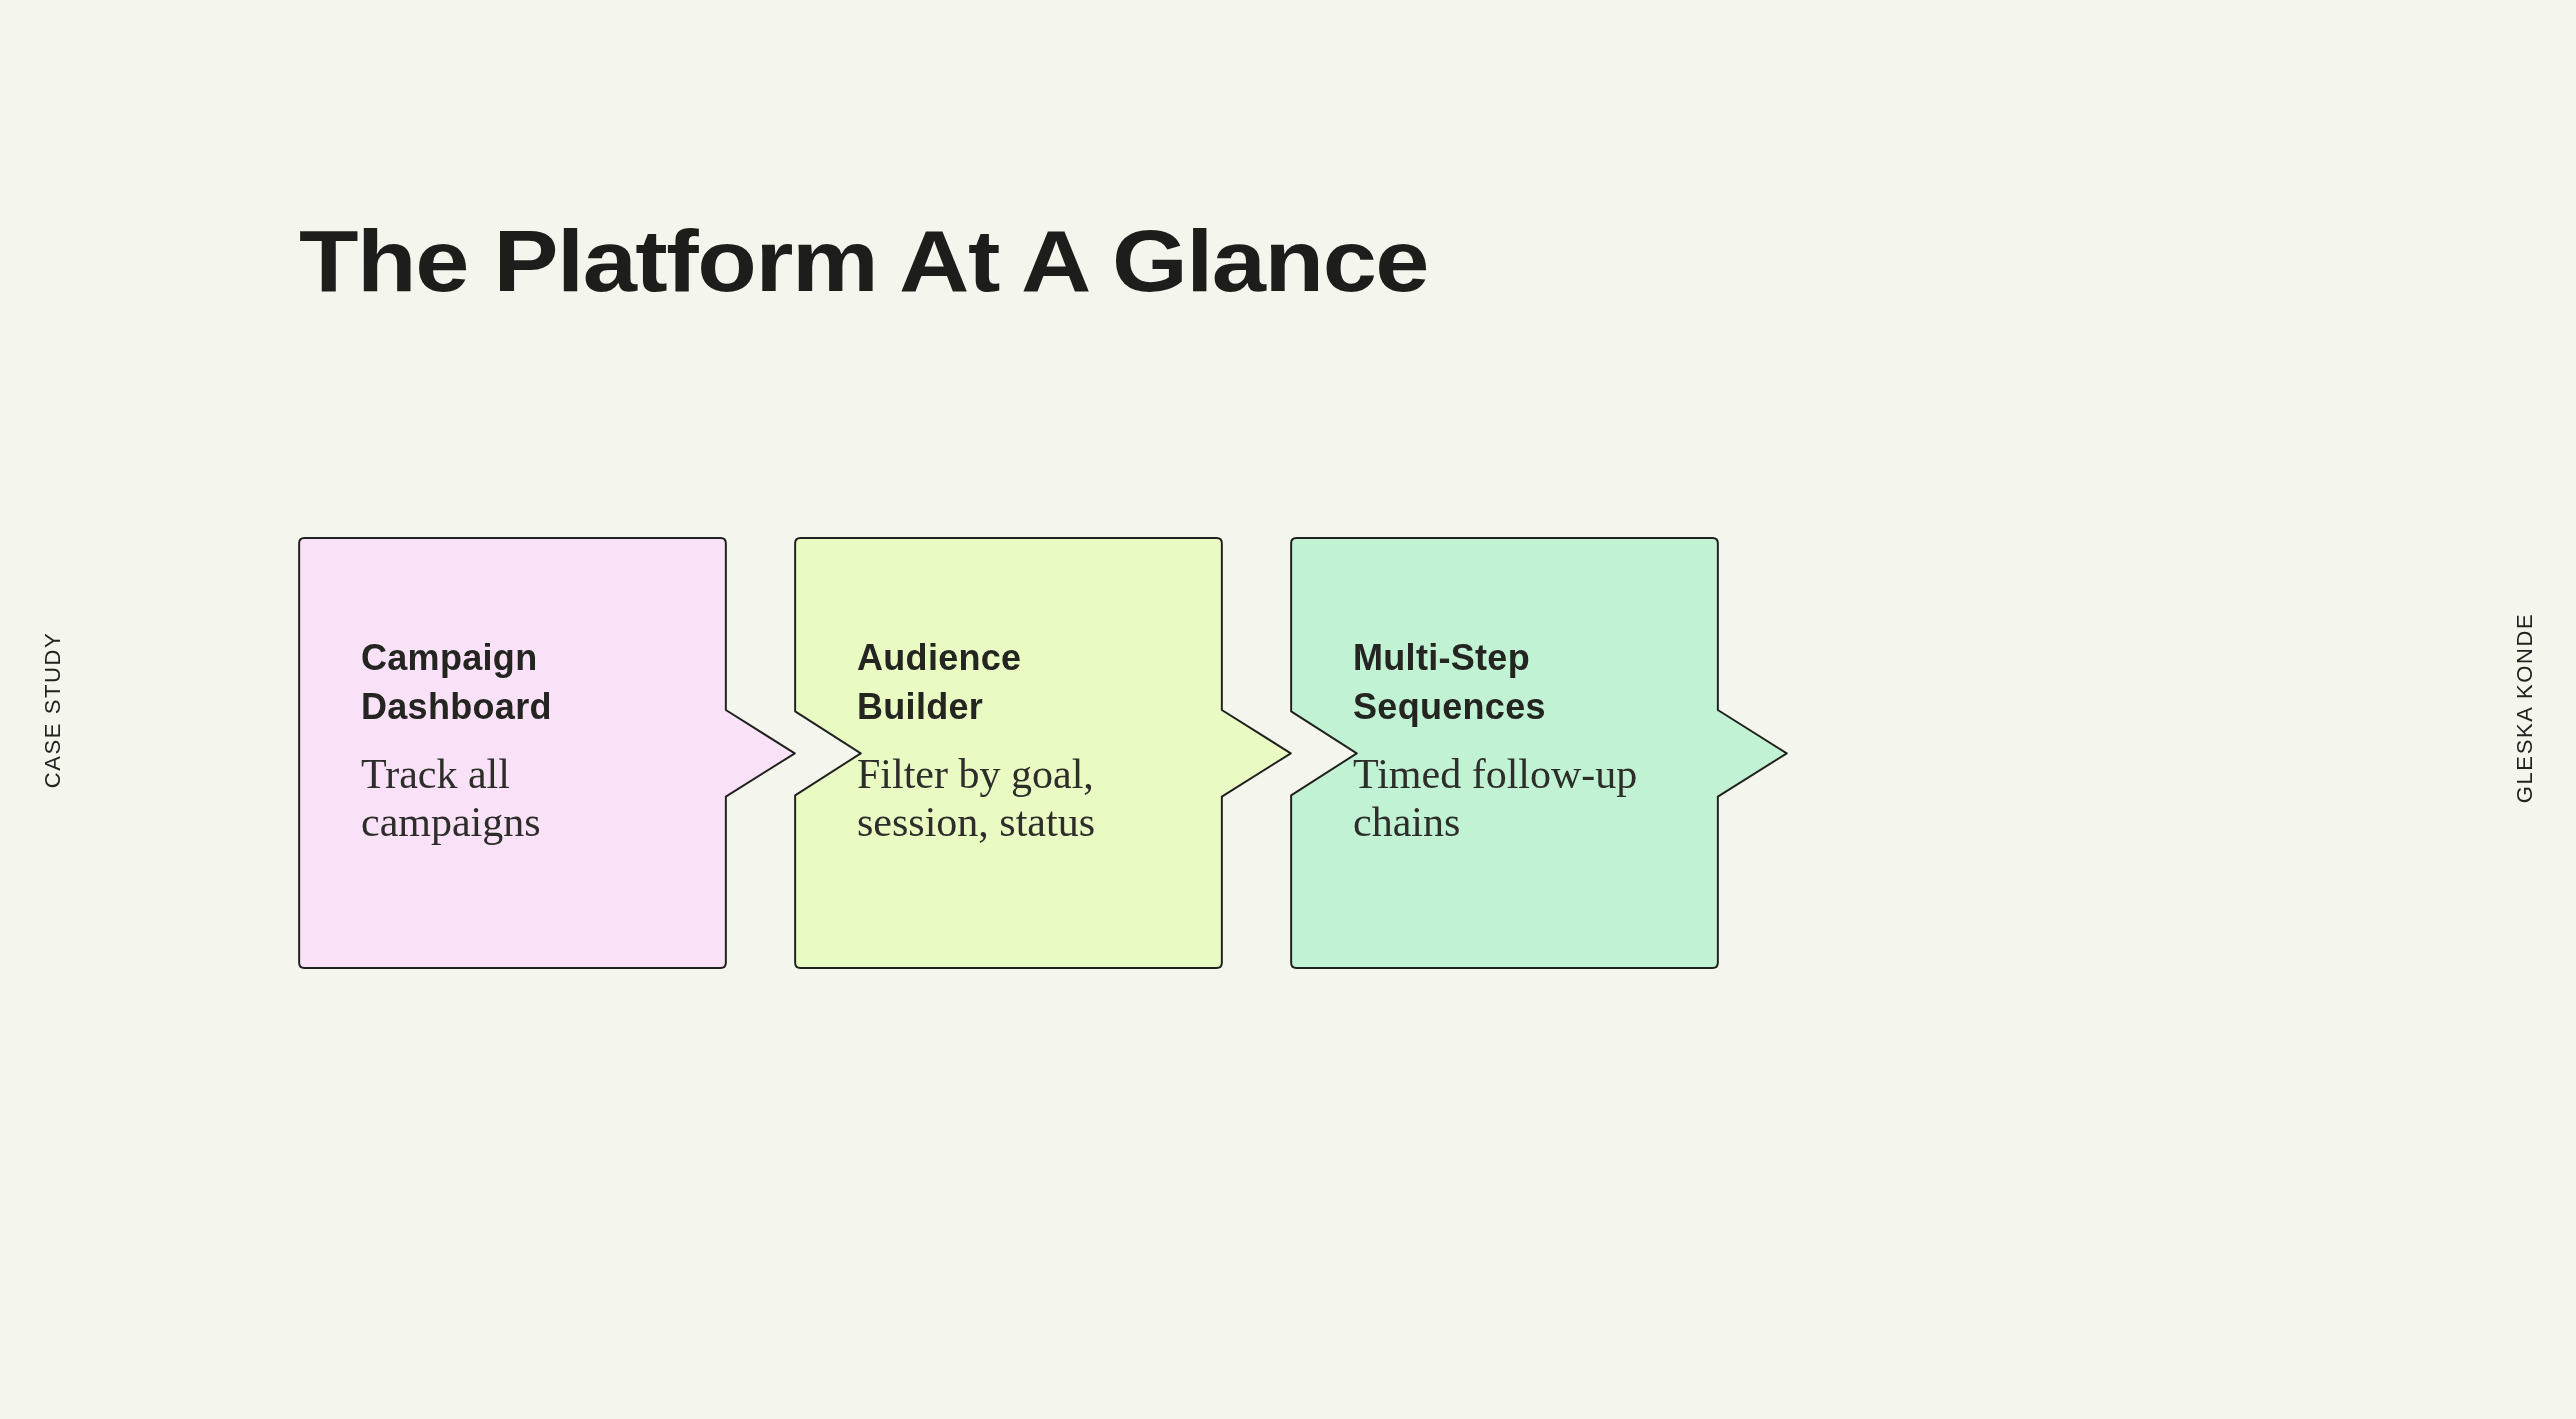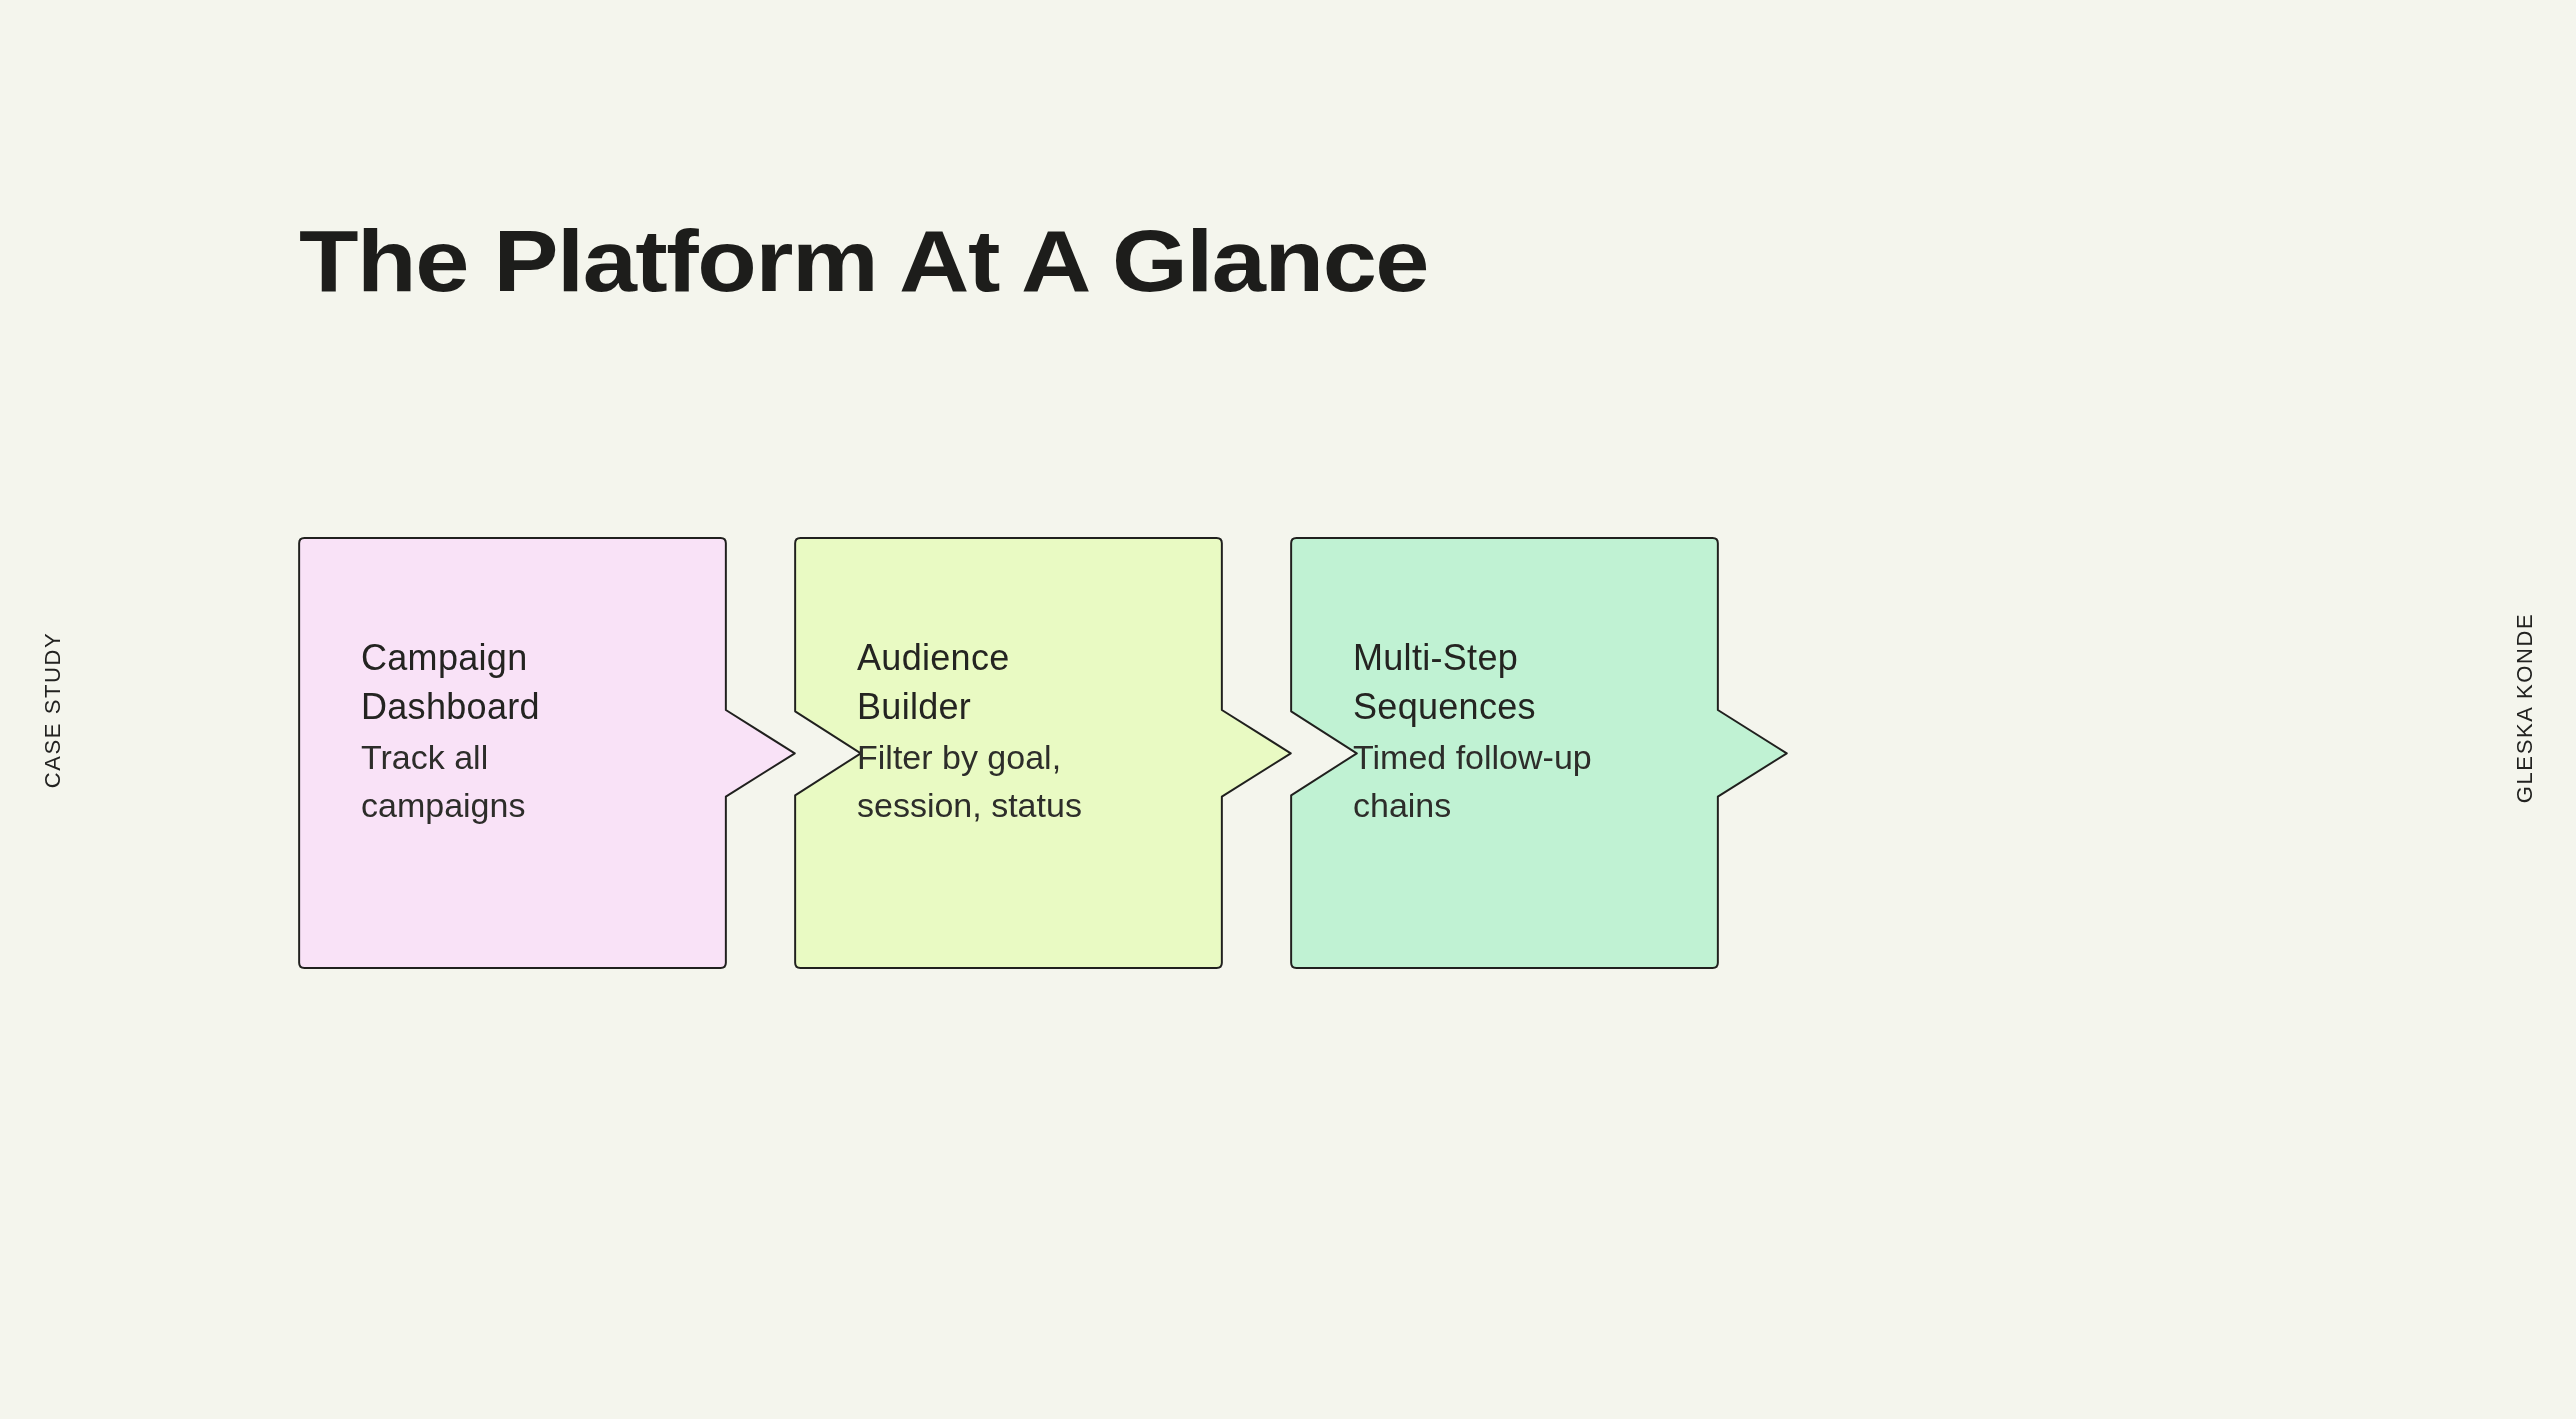--- a/index.html
+++ b/index.html
@@ -40,26 +40,26 @@
     position:absolute;left:0;top:0;width:427px;height:430px;
     overflow:visible;display:block;
   }
   .card svg path{
     stroke:#20201E;stroke-width:3;stroke-linejoin:round;
   }
   .card-text{
     position:absolute;left:62px;right:41px;top:95px;
   }
   .card-title{
-    font-size:36px;font-weight:400;line-height:49px;
+    font-size:36px;font-weight:700;line-height:49px;
     letter-spacing:0.3px;color:#242421;white-space:pre-line;
   }
   .card-body{
-    font-size:34px;font-weight:400;line-height:48px;
-    color:#2d2d2a;white-space:pre-line;margin-top:2px;
+    font-size:42px;font-weight:400;line-height:48px;
+    color:#2d2d2a;white-space:pre-line;margin-top:19px;font-family:Liberation Serif, serif;
   }
 </style>
 </head>
 <body>
 
 <div class="stage">
 
   <div class="side-label left">CASE STUDY</div>
 
   <h1 class="slide-title">The Platform At A Glance</h1>

